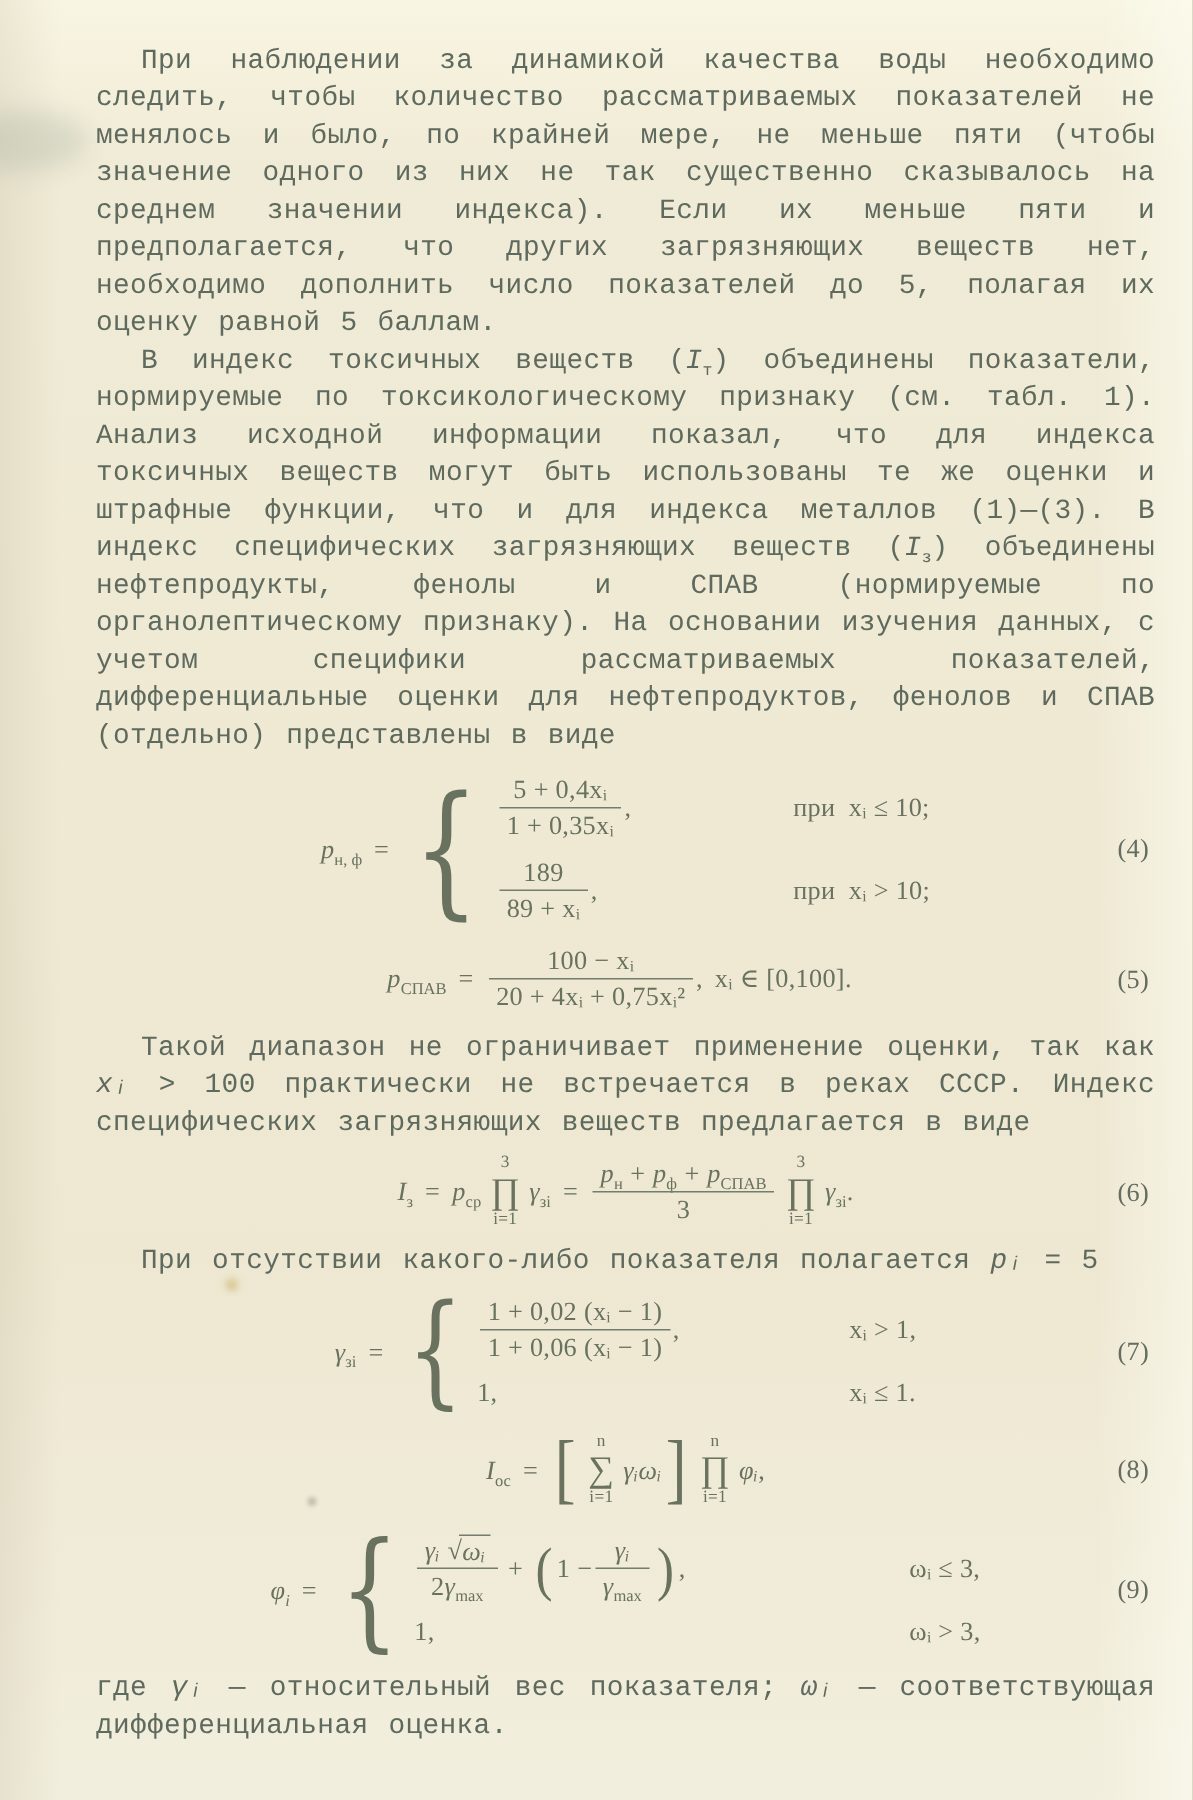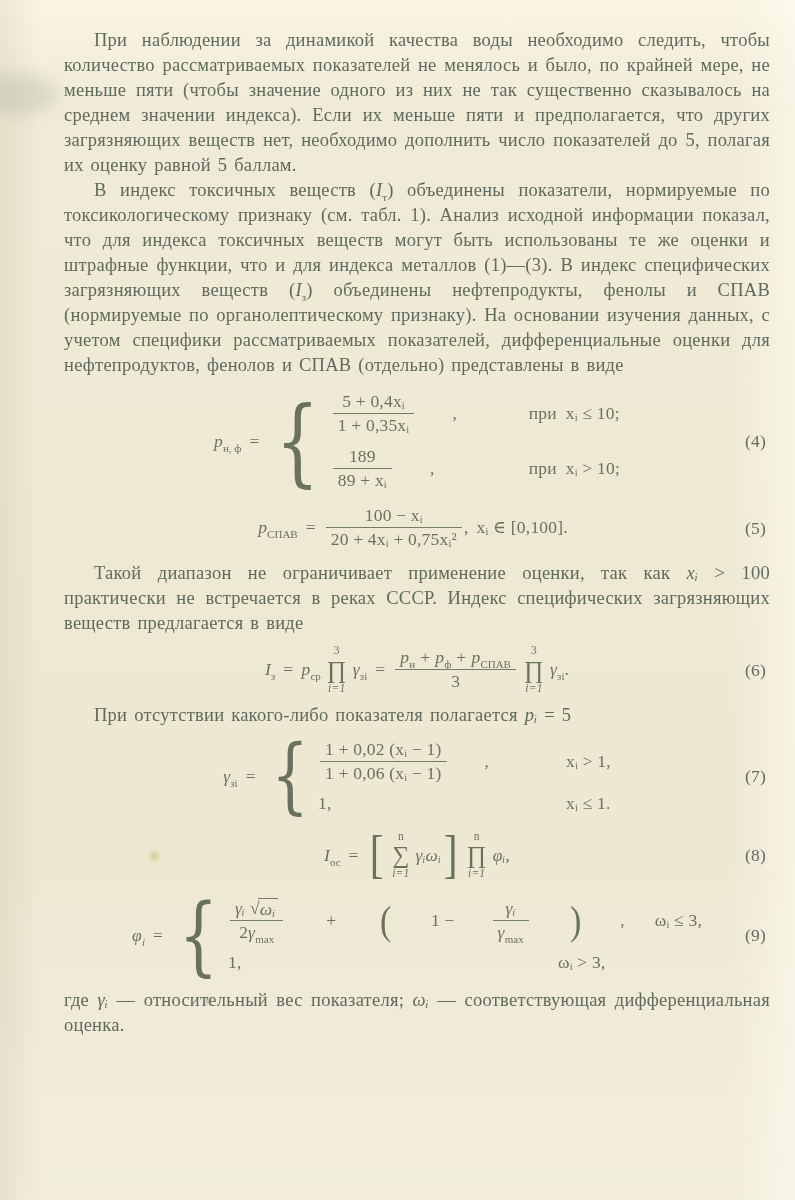--- a/index.html
+++ b/index.html
@@ -12,58 +12,58 @@
       linear-gradient(90deg, rgba(255,255,250,0.0) 92%, rgba(255,255,245,0.5) 100%),
       linear-gradient(180deg, #f8f5e2 0%, #f0ebd6 9%, #eee8d2 70%, #f2eedd 100%);
   }
   .smudge { position:absolute; border-radius:50%; pointer-events:none; }
   .sm1 { left:-26px; top:74px; width:84px; height:40px; background:rgba(160,172,158,0.30); filter:blur(8px); }
   .sm2 { left:150px; top:852px; width:9px; height:9px; background:rgba(196,170,80,0.45); filter:blur(2px); }
   .sm3 { left:205px; top:998px; width:6px; height:6px; background:rgba(120,126,108,0.40); filter:blur(1.5px); }
   .content { position:absolute; left:64px; top:28px; width:706px; }
   .para {
     margin:0; text-align:justify; text-indent:30px;
-    font-size:18.5px; line-height:25px; letter-spacing:0.25px; word-spacing:2px;
+    font-size:18.5px; line-height:25px; letter-spacing:0.25px; word-spacing:2px;font-family:Liberation Mono, monospace;
   }
   .para.noindent { text-indent:0; }
   .mi { font-style:italic; }
   sub.sb { font-size:11px; line-height:0; letter-spacing:0; }
   
   .formula {
     position:relative; display:flex; justify-content:center; align-items:center;
     font-size:17.5px; color:#68725f; line-height:1.2; letter-spacing:0.2px;
   }
   .fx { display:inline-flex; align-items:center; }
   .vr { white-space:nowrap; }
   .eq { margin:0 8px; }
   .eqnum { position:absolute; right:4px; top:50%; transform:translateY(-50%); color:#636d60; }
   .frac { display:inline-flex; flex-direction:column; text-align:center; vertical-align:middle; margin:0 2px; }
   .fn, .fd { display:block; padding:1px 5px; white-space:nowrap; }
   .fd { border-top:1px solid #737d6d; }
   .cases { display:inline-flex; flex-direction:column; }
   .case { display:flex; align-items:center; margin:4px 0; }
-  .cbody { display:inline-flex; align-items:center;gap:36px; }
+  .cbody { display:inline-flex; align-items:center; }
   .cond { white-space:nowrap; }
   .cond .pre { margin-right:9px; }
   .brace {
     display:inline-block; line-height:1; font-family:"DejaVu Serif",serif;
     transform:scaleX(0.72); transform-origin:center; margin-right:2px; font-weight:400;
   }
   .f4 .brace { font-size:96px; }
   .f7 .brace { font-size:82px; }
   .f9 .brace { font-size:86px; }
   .f4 .cbody { min-width:172px; }
   .f7 .cbody { min-width:218px; }
   .f9 .cbody { min-width:300px; }
   .f4 .cond { margin-left:26px; }
   .f7 .cond, .f9 .cond { margin-left:30px; }
   .bigop { display:inline-flex; flex-direction:column; align-items:center; margin:0 6px; }
   .bigop .t { font-size:11.5px; line-height:1; margin-bottom:1px; }
   .bigop .s { font-size:24px; line-height:1; }
-  .bigop .b { font-size:11.5px; line-height:1; margin-top:1px; font-style:italic; }
+  .bigop .b { font-size:11.5px; line-height:1; margin-top:1px; }
   .bracket { display:inline-block; font-size:52px; line-height:1; transform:scaleX(0.8); margin:0 1px; font-weight:300; }
   .bigp { display:inline-block; font-size:40px; line-height:1; transform:scaleX(0.85); margin:0 2px; font-weight:300; }
   .sqrt { display:inline-flex; align-items:flex-start; margin-left:5px; }
   .sqrt .rsym { line-height:1.15; }
   .sqrt .rbar { border-top:1px solid #737d6d; margin-left:-2px; padding:0 3px 0 2px; line-height:1.15; }
   .pm { margin:0 5px; }
   .f4 { margin:8px 0 6px; }
   .f5 { margin:8px 0 10px; }
   .f6 { margin:9px 0; }
   .f7 { margin:6px 0; }

